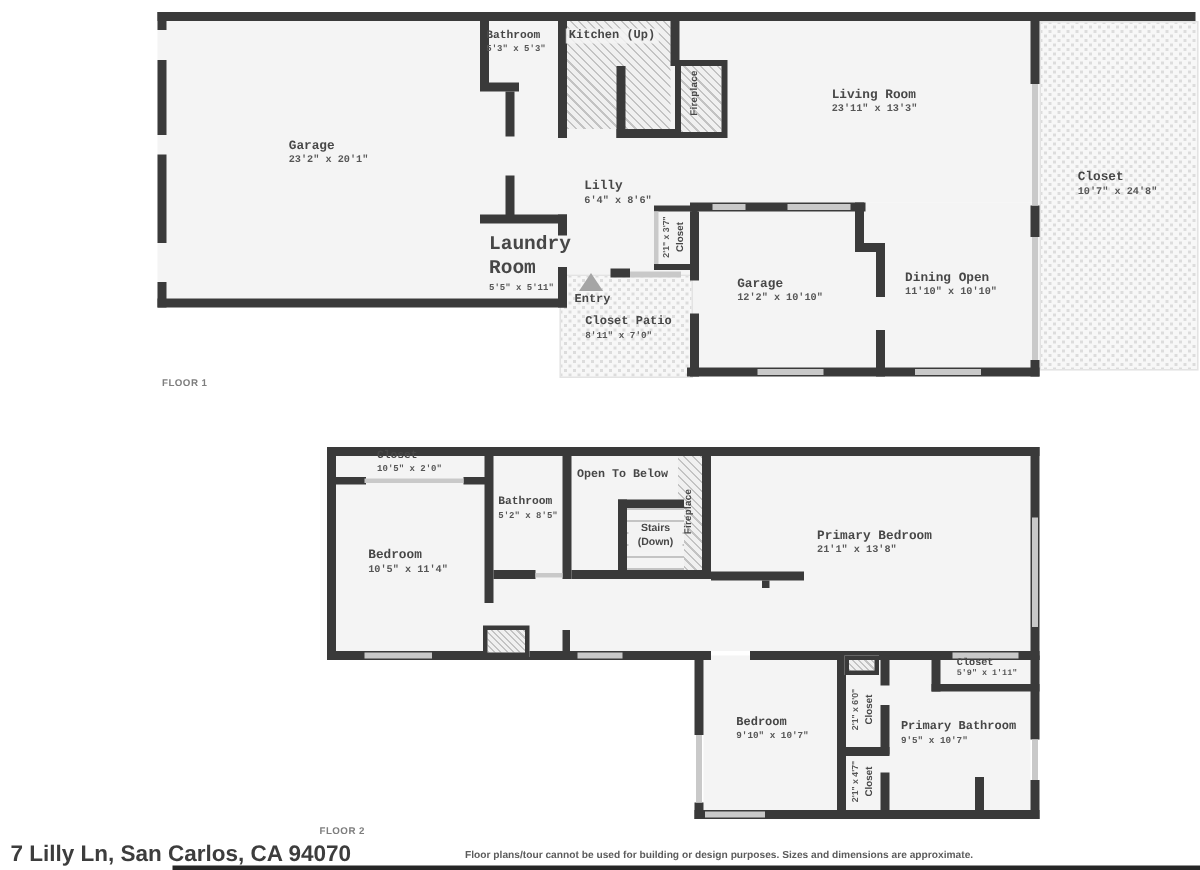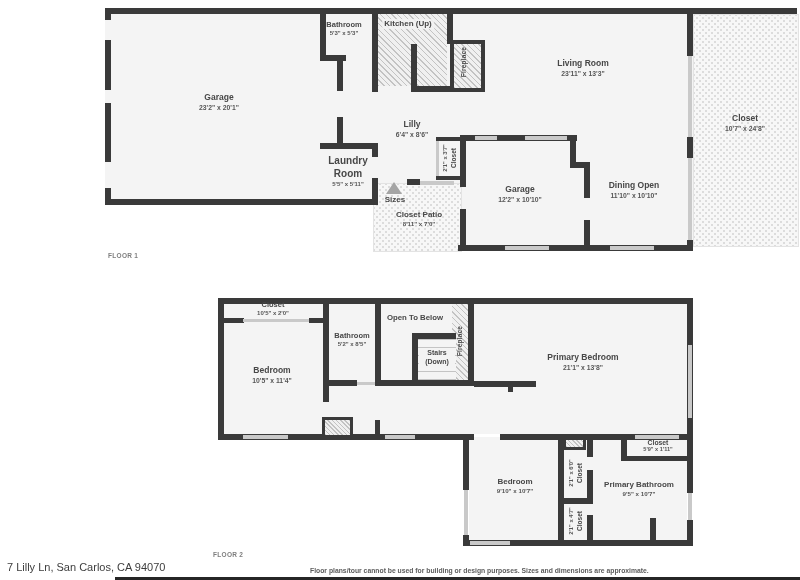--- a/index.html
+++ b/index.html
@@ -17,34 +17,34 @@
         background-image:repeating-linear-gradient(45deg,rgba(150,150,150,.5) 0 1px,transparent 1px 4px);
         z-index:2;}
   .fpbox{position:absolute;border:4px solid #3a3a3a;background-color:#f0f0f0;
         background-image:repeating-linear-gradient(45deg,rgba(150,150,150,.5) 0 1px,transparent 1px 4px);
         z-index:6;}
   .chimney{position:absolute;border:3px solid #3a3a3a;background-color:#f0f0f0;
         background-image:repeating-linear-gradient(45deg,rgba(150,150,150,.5) 0 1px,transparent 1px 3px);
         z-index:6;}
   .treads{position:absolute;background:#f4f4f4;
         background-image:repeating-linear-gradient(180deg,#c4c4c4 0 1px,transparent 1px 8px);z-index:5;}
-  .room-label{position:absolute;text-align:center;color:#474747;transform:translateX(-50%);z-index:9;}
+  .room-label{position:absolute;color:#474747;transform:translateX(-50%);z-index:9;font-family:Liberation Mono, monospace;}
   .rn{display:block;font-size:8.5px;font-weight:700;line-height:1.25;white-space:nowrap;}
   .rd{display:block;font-size:6.8px;font-weight:600;line-height:1.35;white-space:nowrap;color:#565656;}
   .wrap .rn,.wrap .rd{white-space:normal;}
   .vlabel{position:absolute;transform:translate(-50%,-50%) rotate(-90deg);text-align:center;z-index:9;color:#474747;}
   .vlabel .rn{font-size:6.5px;}
   .vlabel .rd{font-size:5.8px;}
   .fp-text{font-size:7px;font-weight:700;letter-spacing:.2px;}
   .stairs-label{position:absolute;transform:translate(-50%,-50%);z-index:9;text-align:center;
         background:#f3f3f3;padding:1px 2px;color:#474747;}
   .floor-tag{position:absolute;font-size:6.5px;font-weight:700;color:#7e7e7e;letter-spacing:.3px;z-index:9;}
   .tri{position:absolute;width:0;height:0;border-left:8px solid transparent;
         border-right:8px solid transparent;border-bottom:12px solid #a5a5a5;z-index:6;}
-  .addr{position:absolute;font-size:11px;font-weight:400;color:#3d3d3d;z-index:9;}
+  .addr{position:absolute;font-size:15px;font-weight:700;color:#3d3d3d;z-index:9;}
   .disc{position:absolute;font-size:6.8px;font-weight:700;color:#5c5c5c;z-index:9;}
   .bar{position:absolute;background:#262626;z-index:9;}
 </style>
 </head>
 <body>
 
 <div class="stage">
 
   <div class="fill" style="left:105px;top:14px;width:273px;height:185px"></div>
   <div class="fill" style="left:372px;top:14px;width:321px;height:121px"></div>
@@ -126,25 +126,25 @@
   </div>
   <div class="room-label" style="left:412px;top:119px">
     <span class="rn">Lilly</span>
     <span class="rd">6'4" x 8'6"</span>
   </div>
   <div class="vlabel" style="left:450px;top:158px">
     <span class="rd">2'1" x 3'7"</span>
     <span class="rn">Closet</span>
   </div>
   <div class="room-label wrap" style="left:348px;top:155px;width:44px">
-    <span class="rn" style="font-size:10px">Laundry Room</span>
+    <span class="rn" style="font-size:13px">Laundry Room</span>
     <span class="rd" style="font-size:6px">5'5" x 5'11"</span>
   </div>
   <div class="room-label" style="left:395px;top:195px">
-    <span class="rn" style="font-size:8px">Sizes</span>
+    <span class="rn" style="font-size:8px">Entry</span>
   </div>
   <div class="room-label" style="left:419px;top:210px">
     <span class="rn" style="font-size:8px">Closet Patio</span>
     <span class="rd" style="font-size:6.2px">8'11" x 7'0"</span>
   </div>
   <div class="room-label" style="left:520px;top:184px">
     <span class="rn">Garage</span>
     <span class="rd">12'2" x 10'10"</span>
   </div>
   <div class="room-label" style="left:634px;top:180px">

